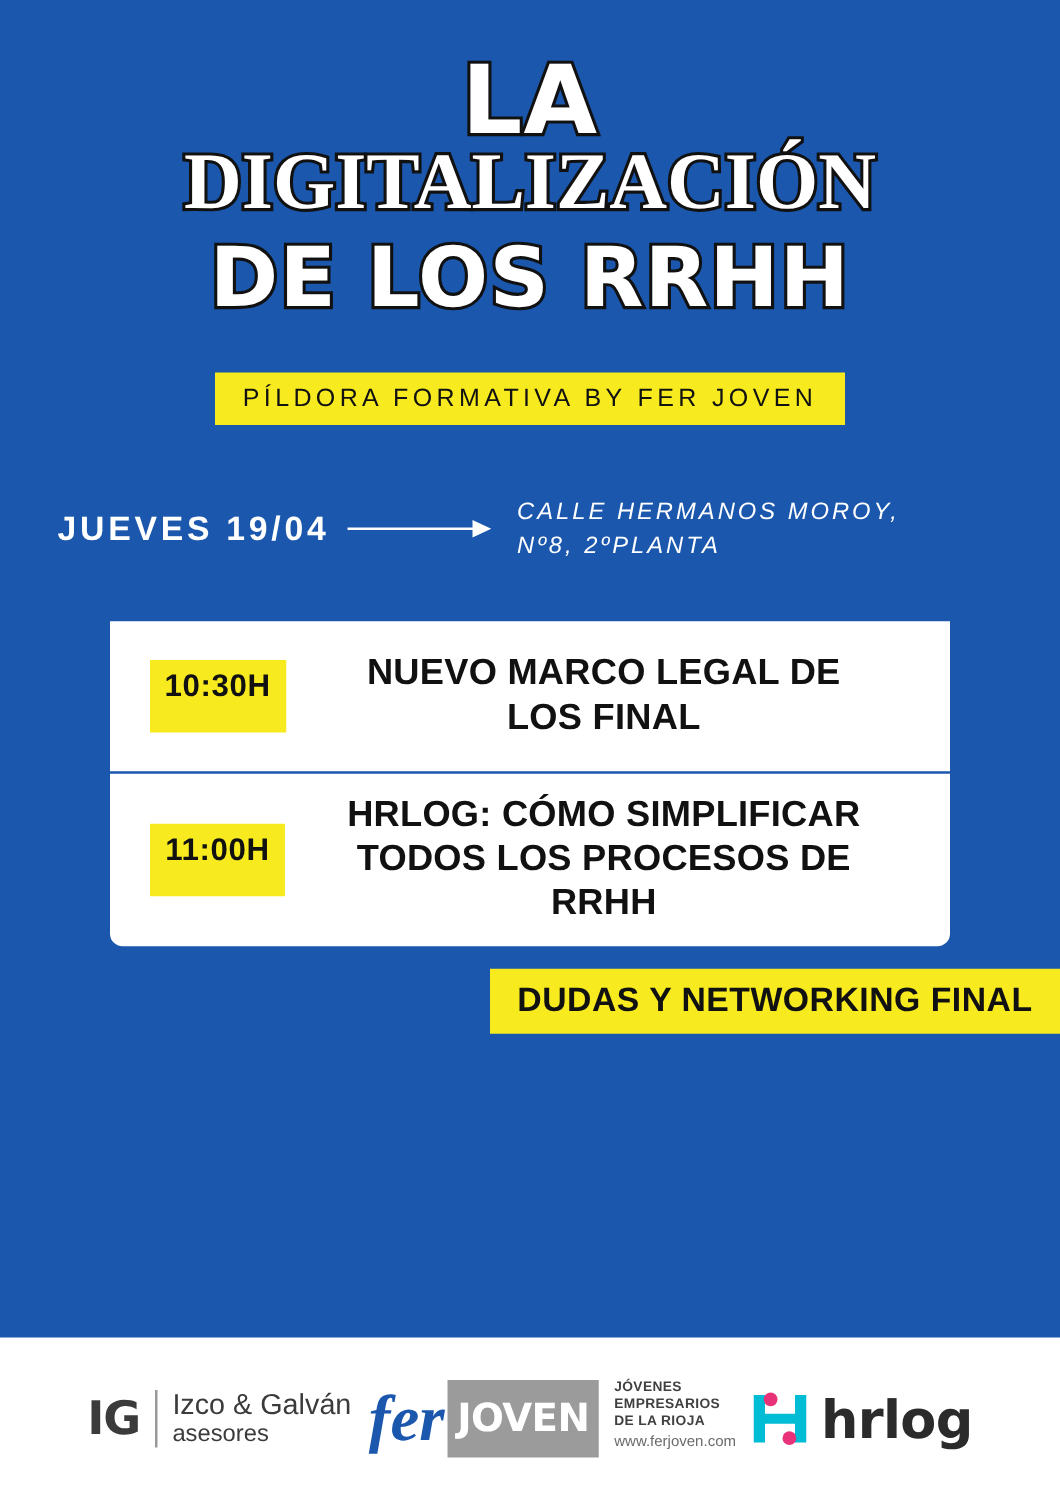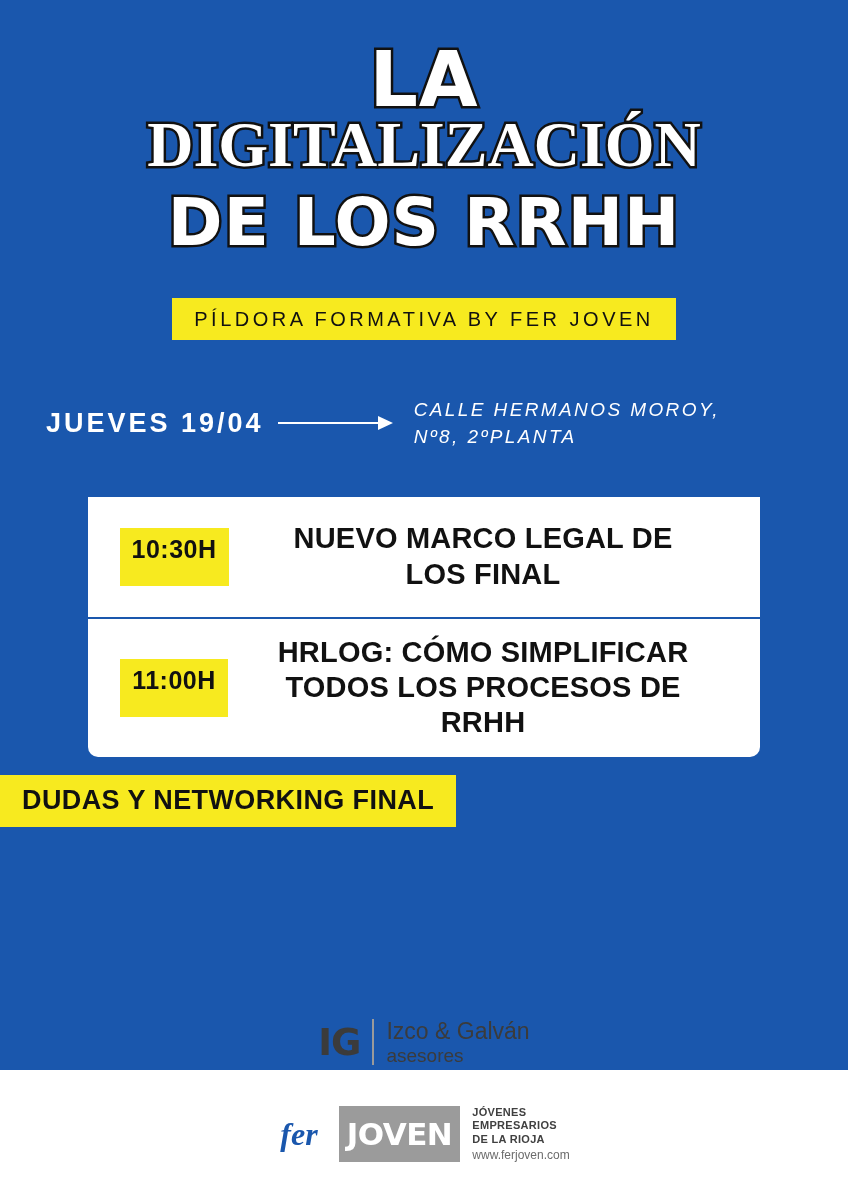--- a/index.html
+++ b/index.html
@@ -143,43 +143,42 @@
     padding-right: 54px;
     text-align: center;
     color: #111111;
     font-weight: bold;
     font-size: 29px;
     line-height: 1.22;
     letter-spacing: 0.2px;
   }
 
   
-  .final-wrap { text-align: left; margin-top: 18px; }
+  .final-wrap { text-align: right; margin-top: 18px; }
   .final {
     display: inline-block;
     background: #f7ea1f;
     color: #111111;
     font-weight: bold;
     font-size: 27px;
     padding: 10px 22px 11px 22px;
     letter-spacing: 0.4px;
   }
 
   
   .footer {
     position: absolute;
     left: 0; bottom: 0;
     width: 848px;
     height: 130px;
     background: #ffffff;
     display: flex;
     align-items: center;
     justify-content: center;
-    gap: 40px;
-    flex-direction: column;
+    gap: 12px;
   }
   
   .logo-ig { display: flex; align-items: center; }
   .ig-mark {
     font-family: "DejaVu Sans", sans-serif;
     font-weight: bold;
     font-size: 37px;
     color: #3b3b3b;
     letter-spacing: -1px;
   }
@@ -198,24 +197,24 @@
     color: #3b3b3b;
   }
   
   .logo-fj { display: flex; align-items: stretch; height: 62px; }
   .fj-fer {
     background: #ffffff;
     color: #1a57ad;
     font-family: "Liberation Serif", serif;
     font-style: italic;
     font-weight: bold;
-    font-size: 32px;
-    display: flex;
-    align-items: center;
-    padding: 0 21px 0 2px;
+    font-size: 52px;
+    display: flex;
+    align-items: center;
+    padding: 0 2px 0 2px;
   }
   .fj-joven {
     background: #9b9b9b;
     color: #ffffff;
     font-family: "DejaVu Sans", sans-serif;
     font-weight: bold;
     font-size: 31px;
     display: flex;
     align-items: center;
     padding: 0 8px;

